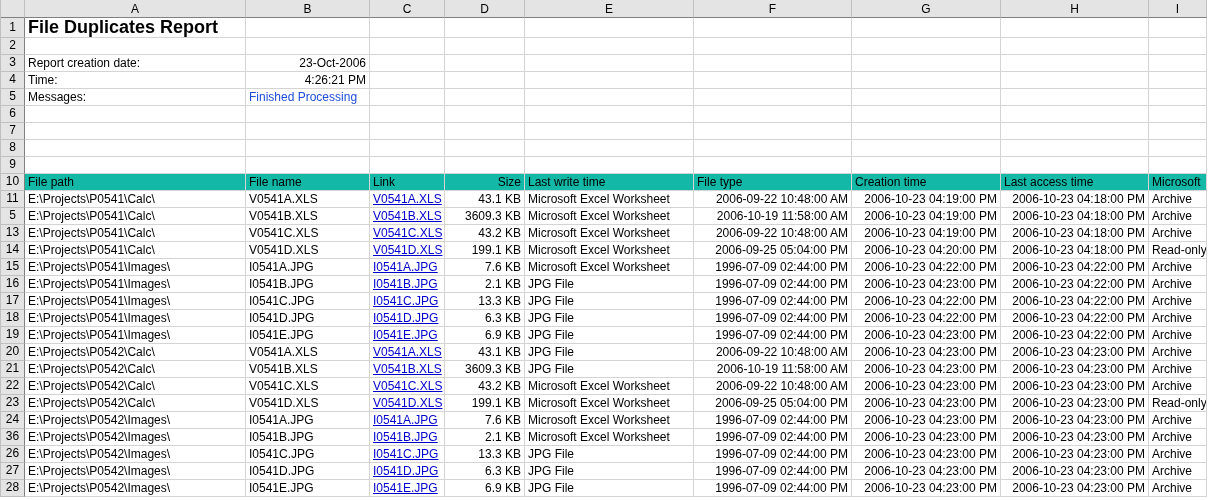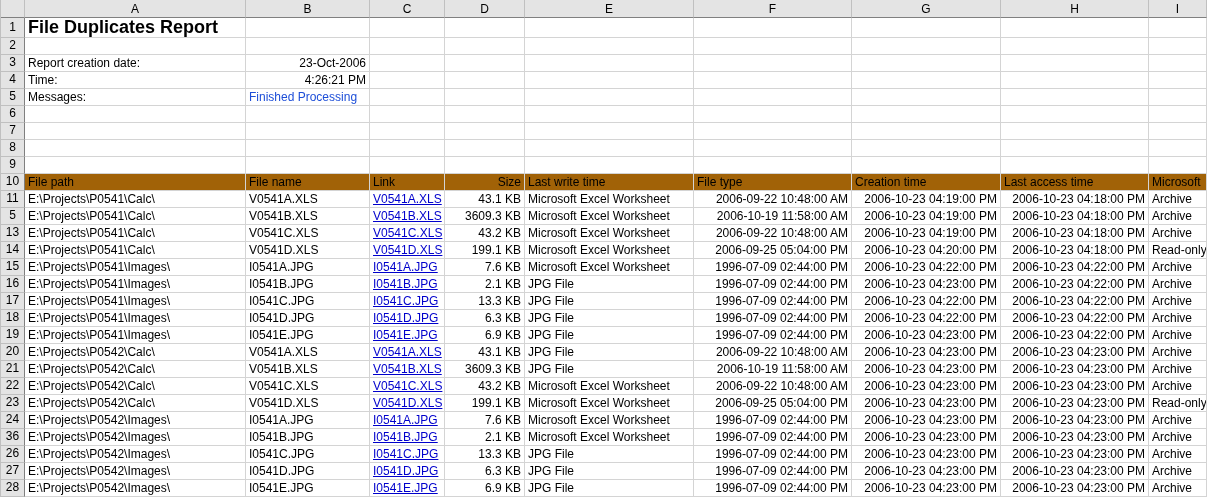--- a/index.html
+++ b/index.html
@@ -51,21 +51,21 @@
     font-size: 18px;
     line-height: 18px;
   }
   .right { text-align: right; }
   .link {
     color: #0000cc;
     text-decoration: underline;
     cursor: pointer;
   }
   .finished { color: #1d4ed8; }
-  .tblhdr { background: #a16207; }
+  .tblhdr { background: #14b8a6; }
 </style>
 </head>
 <body>
 
 <div class="sheet r1wrap" id="sheet">
     <div class="hdr"></div>
     <div class="hdr">A</div>
     <div class="hdr">B</div>
     <div class="hdr">C</div>
     <div class="hdr">D</div>

